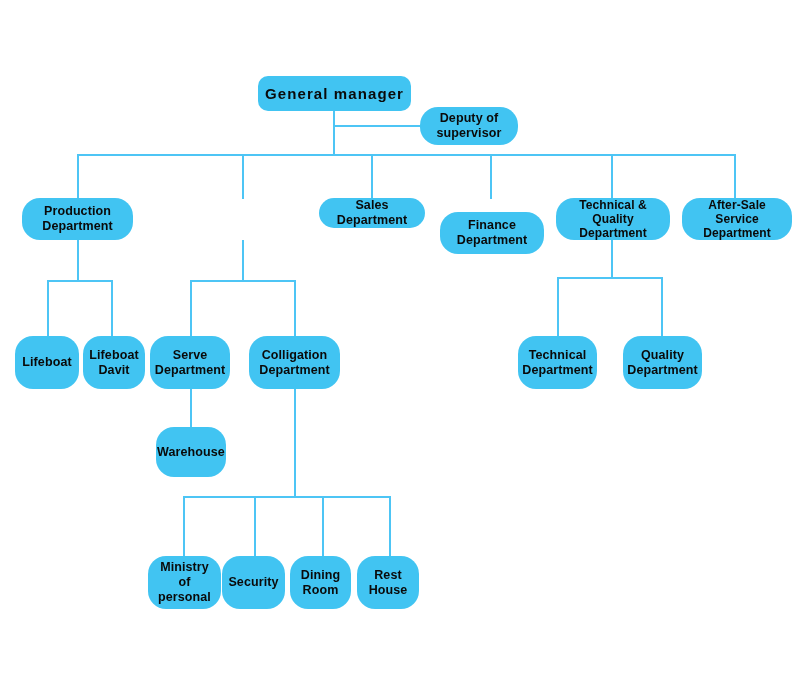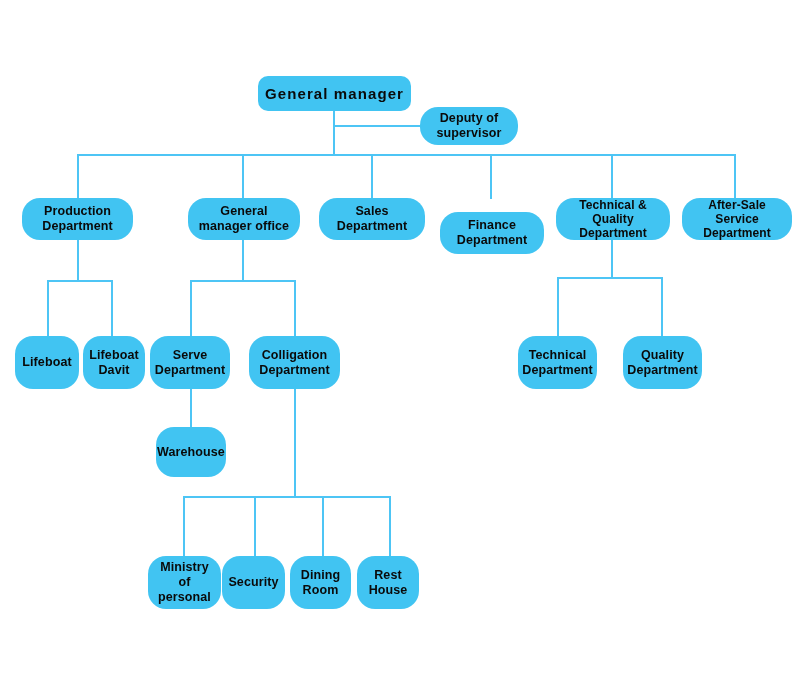--- a/index.html
+++ b/index.html
@@ -95,24 +95,22 @@
   <div class="conn v" style="left:389px; top:496px; height:60px;"></div>
 
   <div class="node root" style="left:258px; top:76px; width:153px; height:35px;">General manager</div>
 
   <div class="node" style="left:420px; top:107px; width:98px; height:38px;">Deputy of
 supervisor</div>
 
   <div class="node" style="left:22px; top:198px; width:111px; height:42px;">Production
 Department</div>
 
-  <div class="node" style="left:188px; top:198px; width:112px; height:42px;">General
-manager office</div>
 
-  <div class="node" style="left:319px; top:198px; width:106px; height:42px;">Sales
+  <div class="node" style="left:319px; top:198px; width:106px; height:30px;">Sales
 Department</div>
 
   <div class="node" style="left:440px; top:212px; width:104px; height:42px;">Finance
 Department</div>
 
   <div class="node wide-label" style="left:556px; top:198px; width:114px; height:42px;">Technical &amp; Quality
 Department</div>
 
   <div class="node wide-label" style="left:682px; top:198px; width:110px; height:42px;">After-Sale
 Service Department</div>

